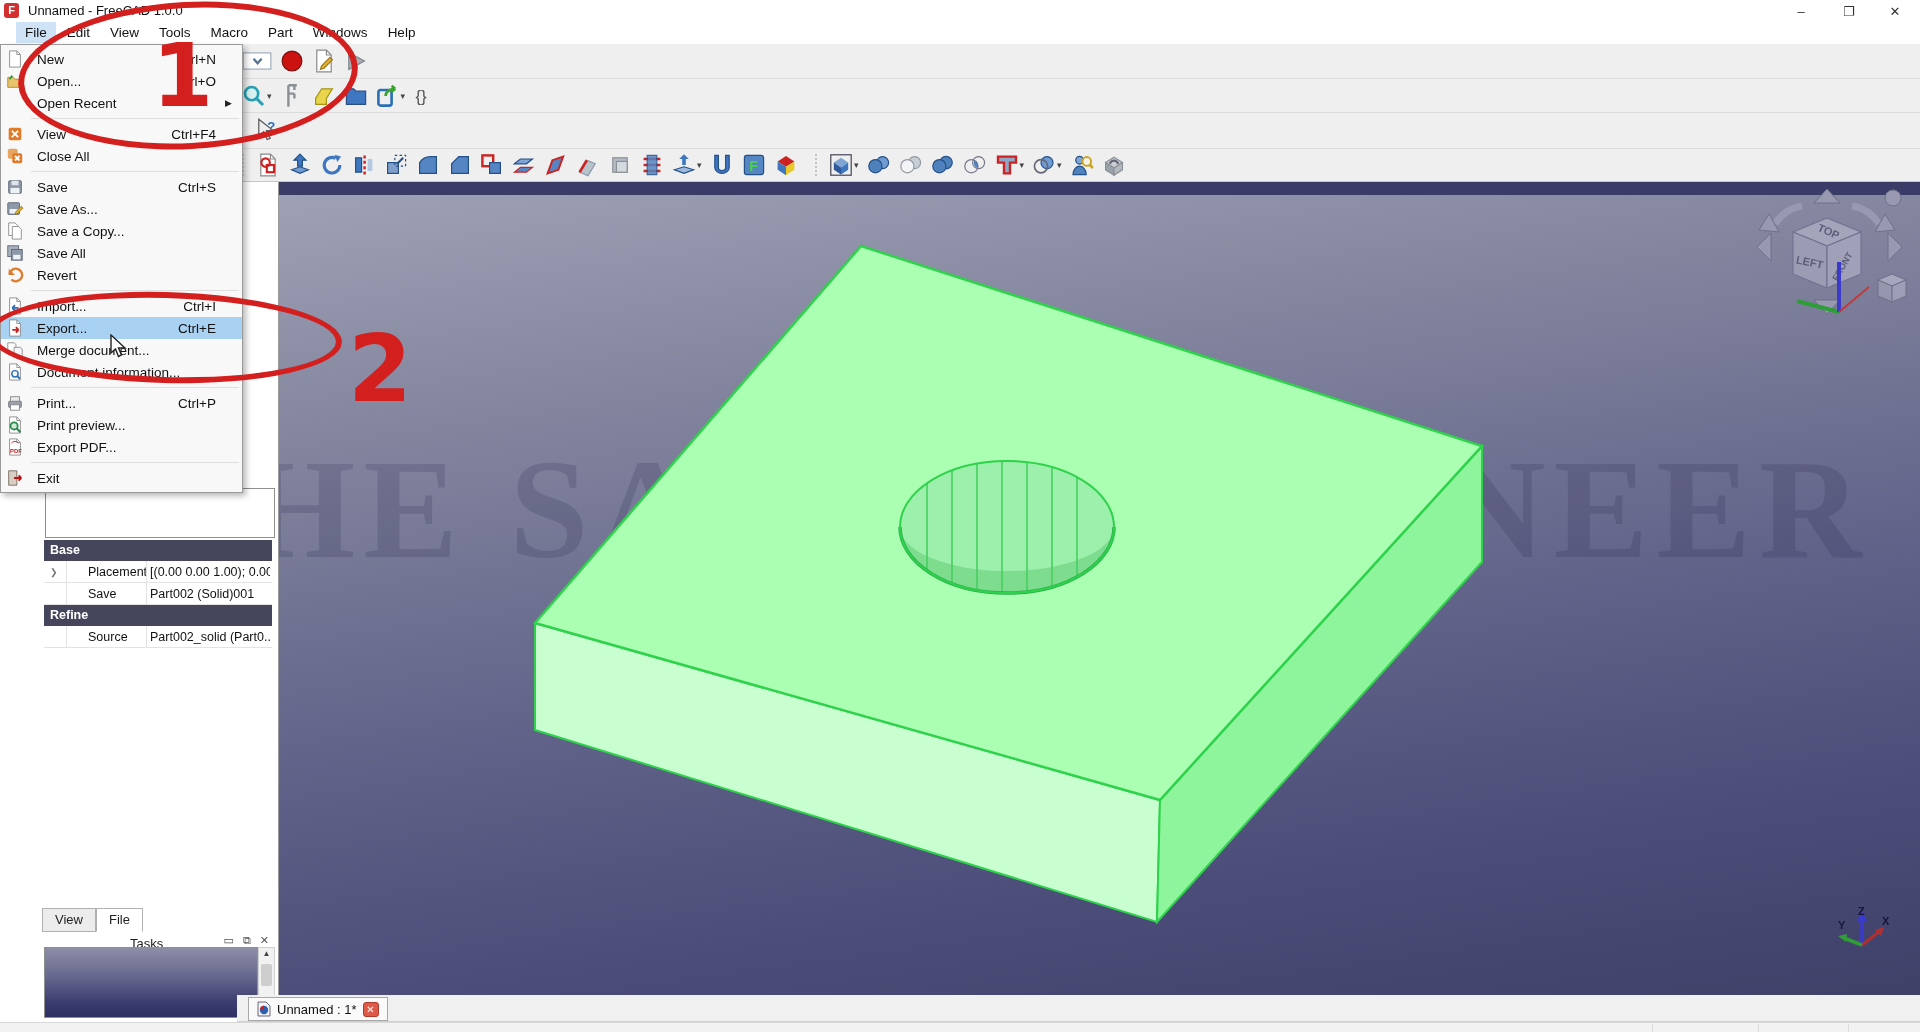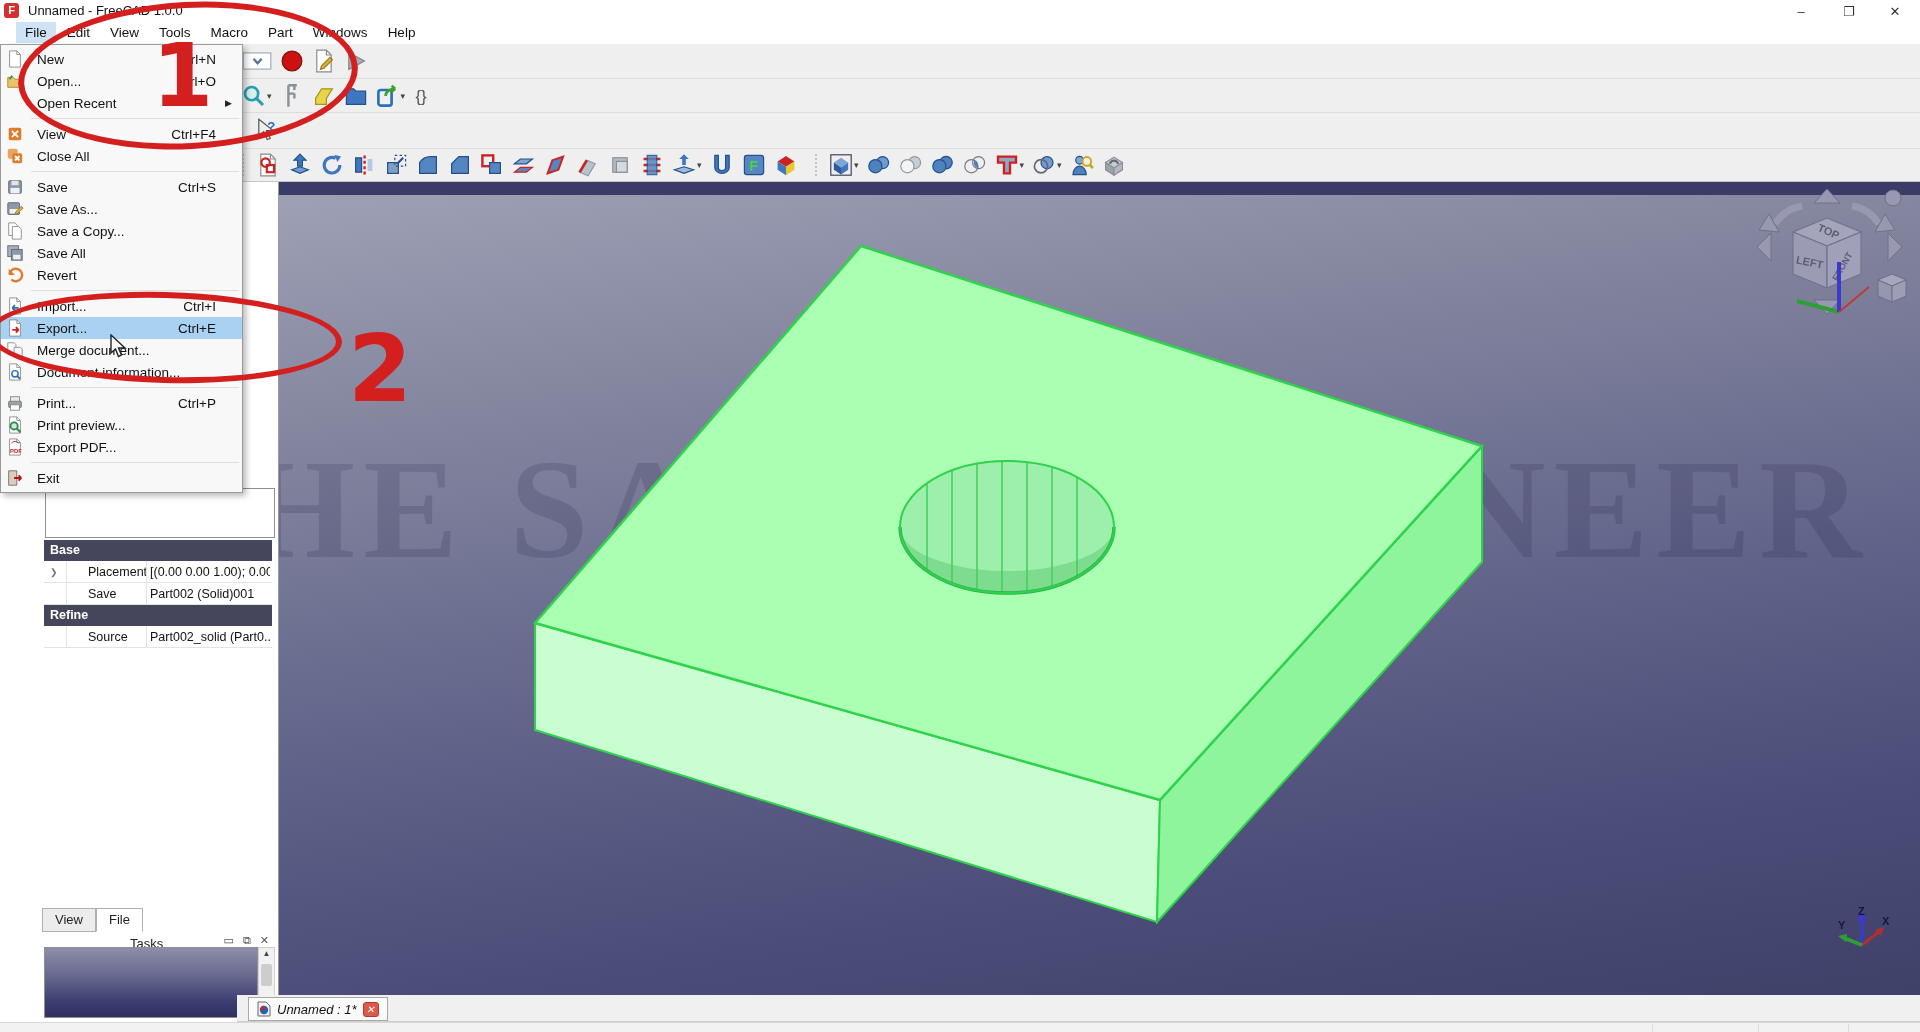--- a/index.html
+++ b/index.html
@@ -57,21 +57,21 @@
   .tasks-header { position:absolute; left:0; top:751px; width:237px; height:16px; font-size:13px; color:#222; }
   .tasks-title { position:absolute; left:88px; top:3px; }
   .tasks-btns { position:absolute; right:10px; top:1px; display:flex; gap:9px; color:#555; font-size:11px; }
   .tasks-body { position:absolute; left:2px; top:765px; width:214px; height:71px; border:1px solid #8f8f8f;
     background:linear-gradient(180deg,#8d8ea8 0%, #63648b 45%, #3a3b6e 80%, #2e2f63 100%); }
   .tasks-scroll { position:absolute; left:216px; top:765px; width:17px; height:71px; background:#f1f1f1; border:1px solid #cfcfcf; }
   .scroll-arrow { position:absolute; left:0; width:15px; text-align:center; font-size:8px; color:#444; }
   .scroll-thumb { position:absolute; left:2px; top:16px; width:11px; height:22px; background:#cdcdcd; border-radius:2px; }
 
   
-  .mditabbar { position:absolute; left:237px; top:995px; width:1683px; height:27px; background:#f0f0f0; border-bottom:1px solid #cfcfcf;font-style:italic; }
+  .mditabbar { position:absolute; left:237px; top:995px; width:1683px; height:27px; background:#f0f0f0; border-bottom:1px solid #cfcfcf; }
   .mditab { position:absolute; left:11px; top:2px; height:24px; background:#fafafa; border:1px solid #a8a8a8; display:flex; align-items:center; gap:6px; padding:0 8px; font-size:13px; color:#111; }
   .mditab-close { width:16px; height:15px; background:#dd5a48; border:1px solid #b03a2c; border-radius:3px; color:#fff; font-size:10px; line-height:13px; text-align:center; }
   .statusbar { position:absolute; left:0; top:1022px; width:1920px; height:10px; background:#f2f2f2; border-top:1px solid #d8d8d8; }
   .sb-sep { position:absolute; top:1px; height:8px; border-left:1px solid #ddd; }
 
   
   .filemenu { position:absolute; left:0; top:44px; width:243px; background:#f8f8f8; border:1px solid #9a9a9a; box-shadow:3px 3px 6px rgba(0,0,0,.28); z-index:40; padding:3px 0; }
   .fm-item { position:relative; height:22px; display:flex; align-items:center; font-size:13.5px; color:#111;gap:7px; }
   .fm-ic { width:18px; height:18px; margin:0 6px 0 5px; }
   .fm-ic svg { width:18px; height:18px; display:block; }

